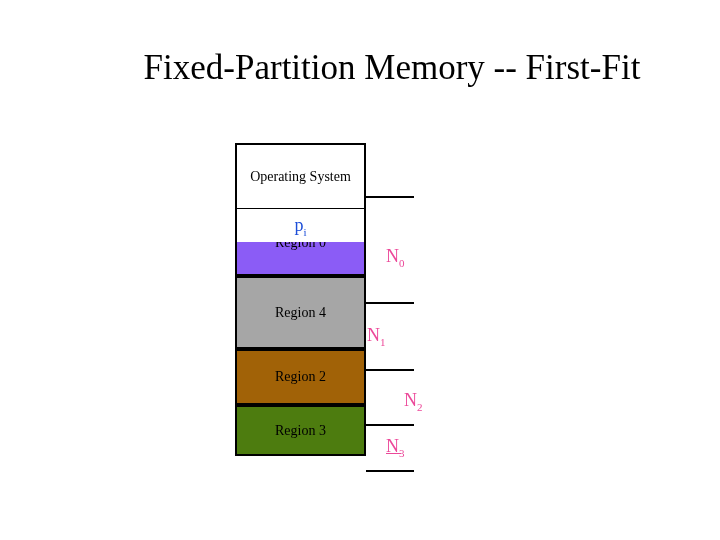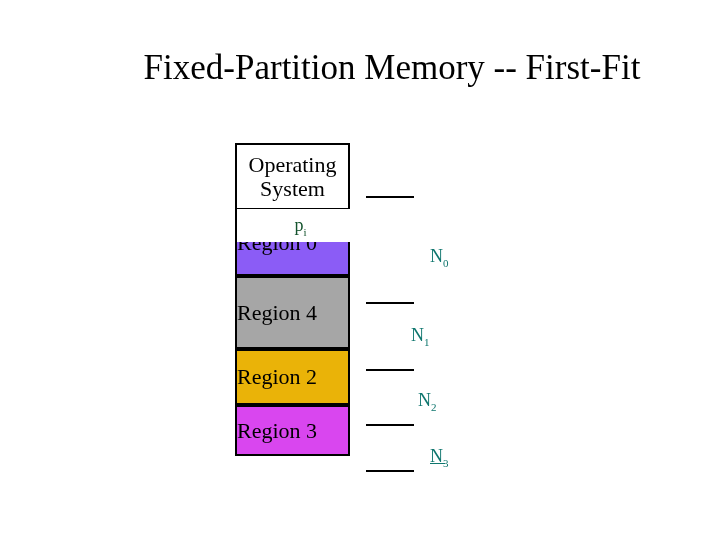--- a/index.html
+++ b/index.html
@@ -33,28 +33,28 @@
   #memory-column {
     position: absolute;
     left: 235px;
     top: 143px;
     width: 131px;
   }
 
   .mem-block {
     position: absolute;
     left: 0;
-    width: 115px;
+    width: 131px;
     box-sizing: border-box;
     border: 2px solid #000000;
     display: flex;
     align-items: center;
-    justify-content: flex-start;
+    justify-content: center;
     text-align: center;
-    font-size: 22px;
+    font-size: 14px;
     color: #000000;
     line-height: 1.08;
     font-family: "Liberation Serif", serif;
   }
 
   .mem-os {
     top: 0;
     height: 67px;
     background: #ffffff;
   }
@@ -64,37 +64,37 @@
     background: #8b5cf6;
   }
   .mem-r1 {
     top: 133px;
     height: 73px;
     background: #a6a6a6;
   }
   .mem-r2 {
     top: 206px;
     height: 56px;
-    background: #eab308;
+    background: #a16207;
   }
   .mem-r3 {
     top: 262px;
     height: 51px;
-    background: #d946ef;
+    background: #4d7c0f;
   }
 
   
   #pi-label {
     position: absolute;
     left: 235px;
     top: 215px;
     width: 131px;
     text-align: center;
     font-size: 18px;
-    color: #14532d;
+    color: #1d4ed8;
     font-family: "Liberation Serif", serif;
     z-index: 5;
     background: transparent;
   }
   #pi-label .sub {
     font-size: 11px;
     vertical-align: sub;
   }
 
   
@@ -112,24 +112,23 @@
   .tick {
     position: absolute;
     height: 0;
     border-top: 2px solid #000000;
   }
 
   
   .n-label {
     position: absolute;
     font-size: 18px;
-    color: #0f766e;
+    color: #ec4899;
     font-family: "Liberation Serif", serif;
     white-space: nowrap;
-    margin-left: 44px;
   }
   .n-label .sub {
     font-size: 11px;
     vertical-align: sub;
   }
 </style>
 </head>
 <body>
 
 <div id="slide-title">Fixed-Partition Memory -- First-Fit</div>
@@ -156,14 +155,14 @@
 <div id="pi-label"><span>p</span><span class="sub">i</span></div>
 
 <div class="tick" style="left:366px; top:196px; width:48px;"></div>
 <div class="tick" style="left:366px; top:302px; width:48px;"></div>
 <div class="tick" style="left:366px; top:369px; width:48px;"></div>
 <div class="tick" style="left:366px; top:424px; width:48px;"></div>
 <div class="tick" style="left:366px; top:470px; width:48px;"></div>
 
 <div class="n-label" style="left:386px; top:246px;"><span>N</span><span class="sub">0</span></div>
 <div class="n-label" style="left:367px; top:325px;"><span>N</span><span class="sub">1</span></div>
-<div class="n-label" style="left:374px; top:390px;"><span>N</span><span class="sub">2</span></div>
-<div class="n-label" style="left:386px; top:446px;text-decoration:underline;"><span>N</span><span class="sub">3</span></div>
+<div class="n-label" style="left:404px; top:390px;"><span>N</span><span class="sub">2</span></div>
+<div class="n-label" style="left:386px; top:436px;text-decoration:underline;"><span>N</span><span class="sub">3</span></div>
 
 </body></html>

